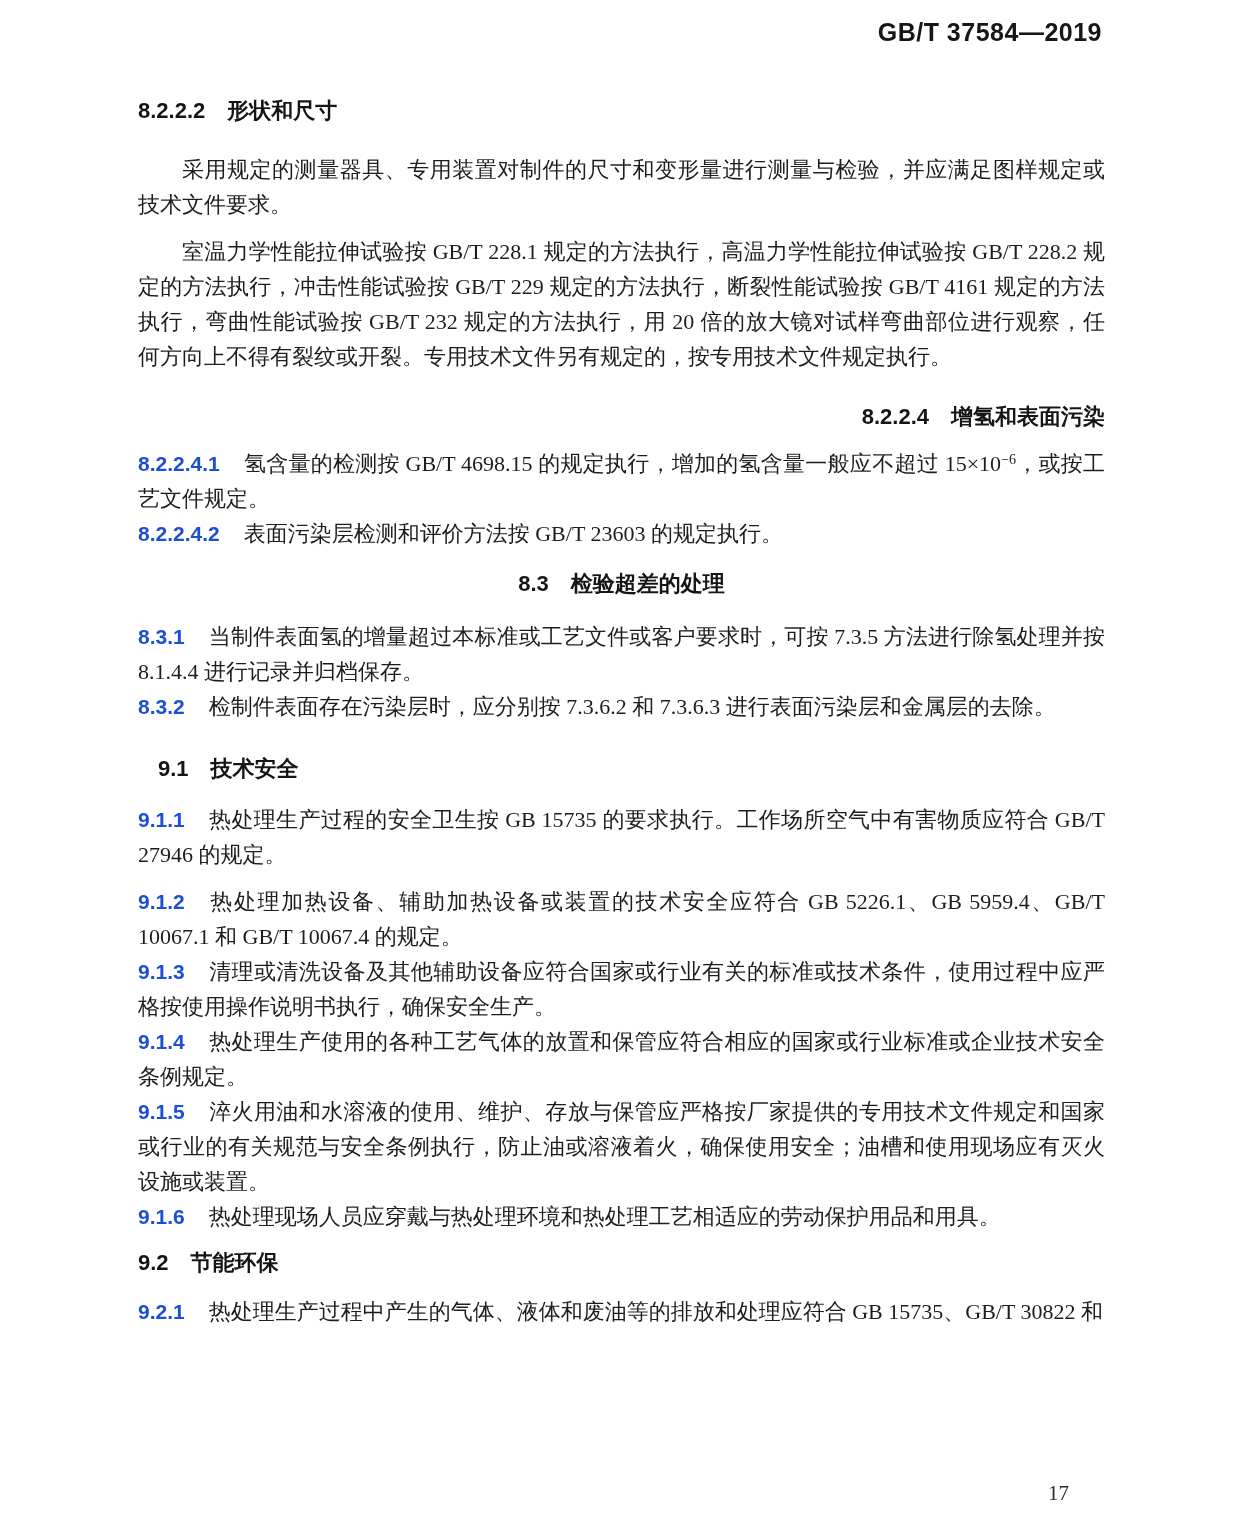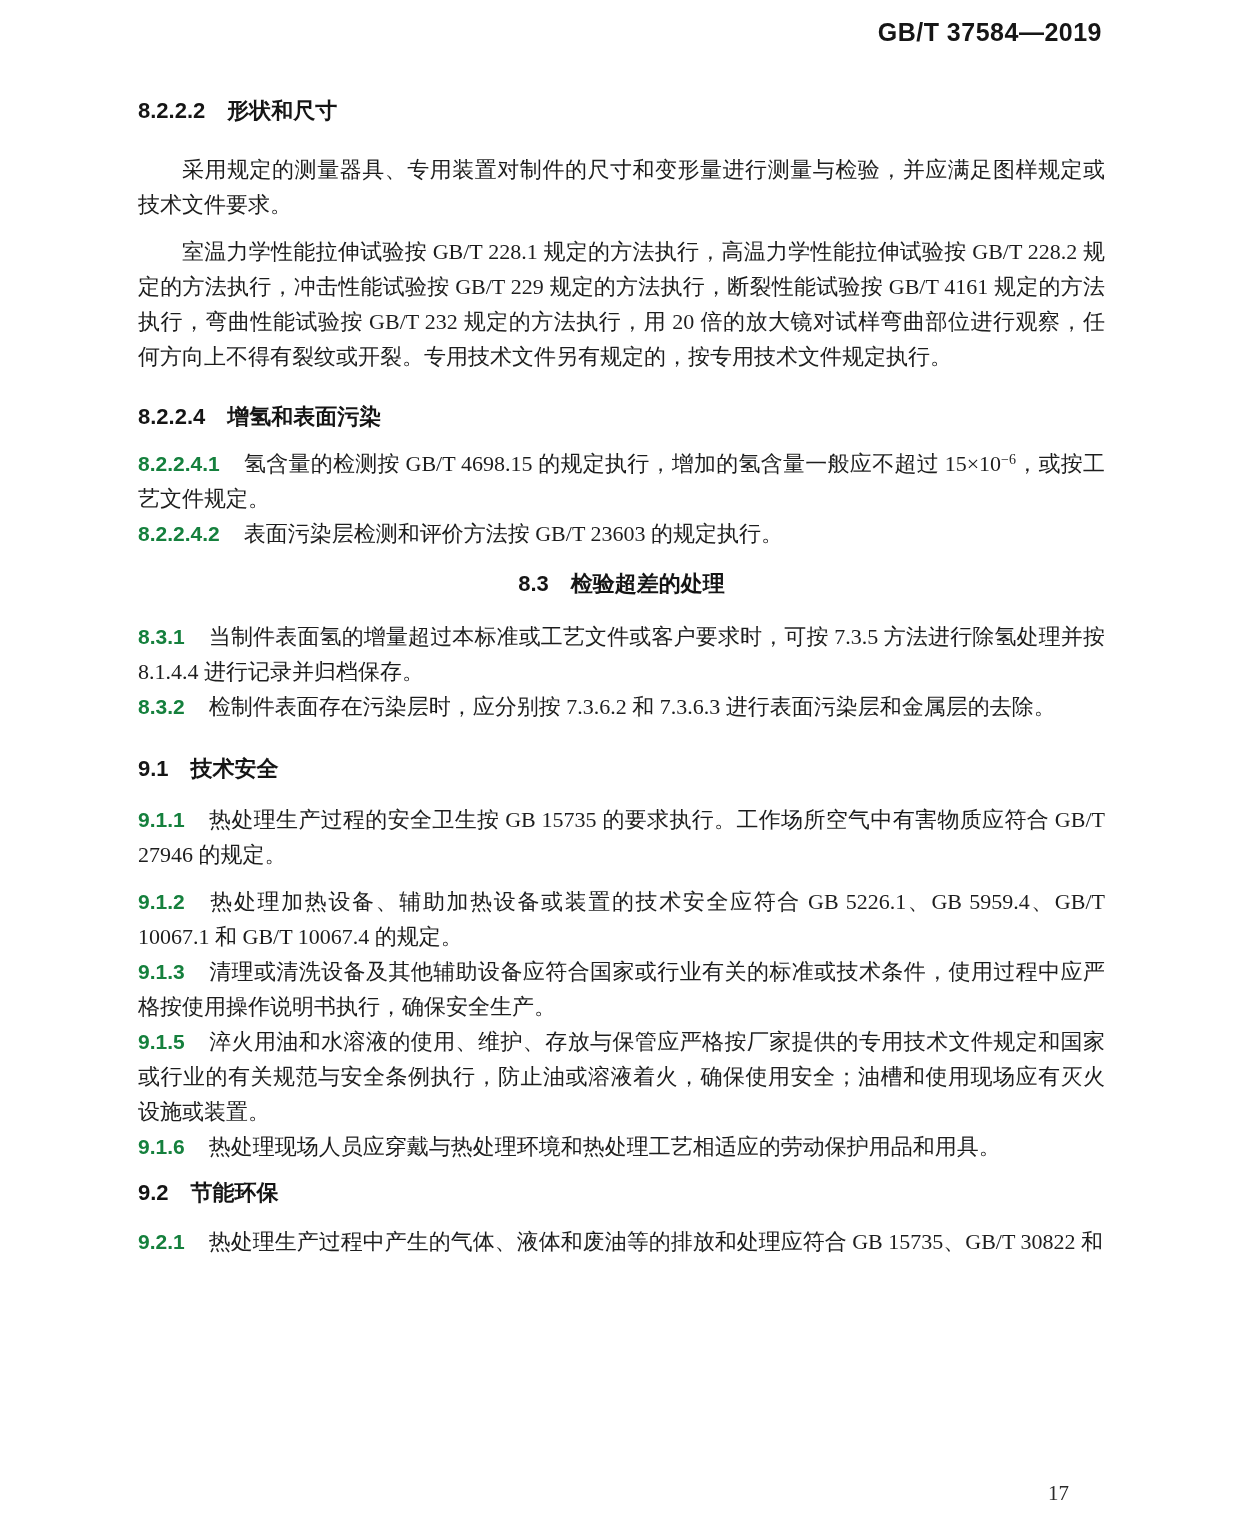--- a/index.html
+++ b/index.html
@@ -49,41 +49,41 @@
     margin: 0;
     text-align: justify;
     color: #1d1d1d;
   }
   .para { text-indent: 2em; }
   .clause .c-num {
     font-family: "Liberation Sans", "DejaVu Sans", sans-serif;
     font-weight: 700;
     font-size: 21px;
     margin-right: 24px;
-    color: #15803d;
+    color: #1d4ed8;
   }
   .c-sup {
     font-size: 14px;
     line-height: 0;
     vertical-align: 7px;
   }
   
   #b0  { margin-top: 8px; }
   #b1  { margin-top: 26px; }
   #b2  { margin-top: 14px; }
   #b3  { margin-top: 12px; }
-  #b4  { margin-top: 28px; }
+  #b4  { margin-top: 28px; text-align: right; }
   #b5  { margin-top: 14px; }
   #b6  { margin-top: 0; }
   #b7  { margin-top: 18px; text-align: center; }
   #b8  { margin-top: 20px; }
   #b9  { margin-top: 0; }
   #b10 { margin-top: 0; }
   #b11 { margin-top: 30px; }
-  #b12 { margin-top: 30px; }
+  #b12 { margin-top: 30px; margin-left: 20px; }
   #b13 { margin-top: 18px; }
   #b14 { margin-top: 12px; }
   #b15 { margin-top: 0; }
   #b16 { margin-top: 0; }
   #b17 { margin-top: 0; }
   #b18 { margin-top: 0; }
   #b19 { margin-top: 14px; }
   #b20 { margin-top: 16px; }
   .page-number {
     position: absolute;
@@ -124,20 +124,21 @@
 
 
     <p class="hd" id="b12"><span class="h-num">9.1</span><span class="h-title">技术安全</span></p>
 
     <p class="clause" id="b13"><span class="c-num">9.1.1</span><span class="c-text">热处理生产过程的安全卫生按 GB 15735 的要求执行。工作场所空气中有害物质应符合 GB/T 27946 的规定。</span></p>
 
     <p class="clause" id="b14"><span class="c-num">9.1.2</span><span class="c-text">热处理加热设备、辅助加热设备或装置的技术安全应符合 GB 5226.1、GB 5959.4、GB/T 10067.1 和 GB/T 10067.4 的规定。</span></p>
 
     <p class="clause" id="b15"><span class="c-num">9.1.3</span><span class="c-text">清理或清洗设备及其他辅助设备应符合国家或行业有关的标准或技术条件，使用过程中应严格按使用操作说明书执行，确保安全生产。</span></p>
 
+    <p class="clause" id="b16"><span class="c-num">9.1.4</span><span class="c-text">热处理生产使用的各种工艺气体的放置和保管应符合相应的国家或行业标准或企业技术安全条例规定。</span></p>
 
     <p class="clause" id="b17"><span class="c-num">9.1.5</span><span class="c-text">淬火用油和水溶液的使用、维护、存放与保管应严格按厂家提供的专用技术文件规定和国家或行业的有关规范与安全条例执行，防止油或溶液着火，确保使用安全；油槽和使用现场应有灭火设施或装置。</span></p>
 
     <p class="clause" id="b18"><span class="c-num">9.1.6</span><span class="c-text">热处理现场人员应穿戴与热处理环境和热处理工艺相适应的劳动保护用品和用具。</span></p>
 
     <p class="hd" id="b19"><span class="h-num">9.2</span><span class="h-title">节能环保</span></p>
 
     <p class="clause" id="b20"><span class="c-num">9.2.1</span><span class="c-text">热处理生产过程中产生的气体、液体和废油等的排放和处理应符合 GB 15735、GB/T 30822 和</span></p>
 
   </div>

